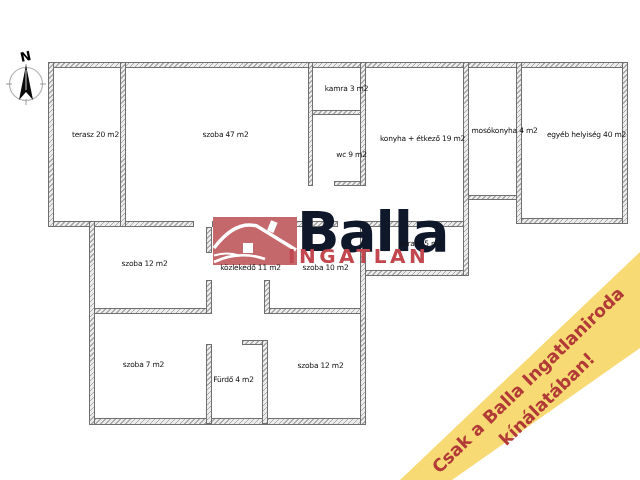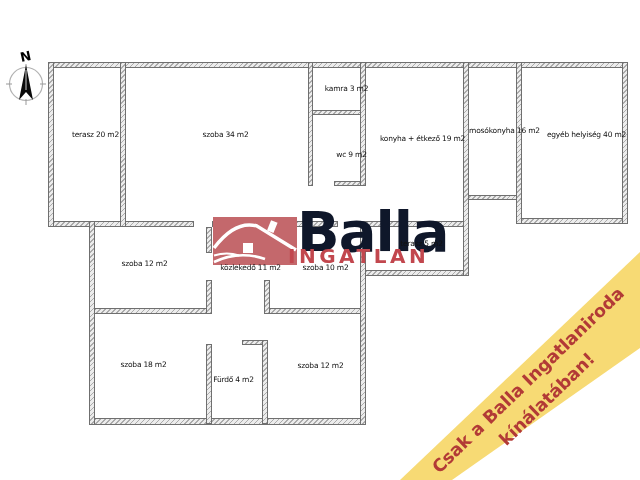--- a/index.html
+++ b/index.html
@@ -86,31 +86,31 @@
     <path d="M1,31 Q22,3 44,9 L83,33" stroke="#ffffff" stroke-width="3.5" fill="none"></path>
     <rect x="56" y="4" width="7" height="11" fill="#ffffff" transform="rotate(22 59 9)"></rect>
     <rect x="30" y="26" width="10" height="10" fill="#ffffff"></rect>
     <path d="M1,45 Q26,33 52,42" stroke="#ffffff" stroke-width="2.5" fill="none"></path>
     <path d="M1,38.5 Q14,34.5 26,38.5" stroke="#ffffff" stroke-width="2" fill="none"></path>
   </svg>
   <div id="logo-brand">Balla</div>
   <div id="logo-sub">INGATLAN</div>
 
   <div class="rlabel" style="left:85px;top:134px">terasz 20 m2</div>
-  <div class="rlabel" style="left:215px;top:134px">szoba 34 m2</div>
+  <div class="rlabel" style="left:215px;top:134px">szoba 47 m2</div>
   <div class="rlabel" style="left:336px;top:88px">kamra 3 m2</div>
   <div class="rlabel" style="left:341px;top:154px">wc 9 m2</div>
   <div class="rlabel" style="left:412px;top:138px">konyha + étkező 19 m2</div>
-  <div class="rlabel" style="left:494px;top:130px">mosókonyha 16 m2</div>
+  <div class="rlabel" style="left:494px;top:130px">mosókonyha 4 m2</div>
   <div class="rlabel" style="left:576px;top:134px">egyéb helyiség 40 m2</div>
   <div class="rlabel" style="left:134px;top:263px">szoba 12 m2</div>
   <div class="rlabel" style="left:240px;top:267px">közlekedő 11 m2</div>
   <div class="rlabel" style="left:315px;top:267px">szoba 10 m2</div>
   <div class="rlabel" style="left:411px;top:243px">terasz 5 m2</div>
-  <div class="rlabel" style="left:133px;top:364px">szoba 18 m2</div>
+  <div class="rlabel" style="left:133px;top:364px">szoba 7 m2</div>
   <div class="rlabel" style="left:223px;top:379px">Fürdő 4 m2</div>
   <div class="rlabel" style="left:310px;top:365px">szoba 12 m2</div>
 
   <svg id="banner-svg" width="640" height="480" viewBox="0 0 640 480">
     <polygon points="400,480 640,252 640,348 452,480" fill="#f7da74"></polygon>
     <text class="banner-text" x="528" y="386" text-anchor="middle" transform="rotate(-44 528 380)">Csak a Balla Ingatlaniroda</text>
     <text class="banner-text" x="547" y="405" text-anchor="middle" transform="rotate(-44 547 399)">kínálatában!</text>
   </svg>
 
 </div>

